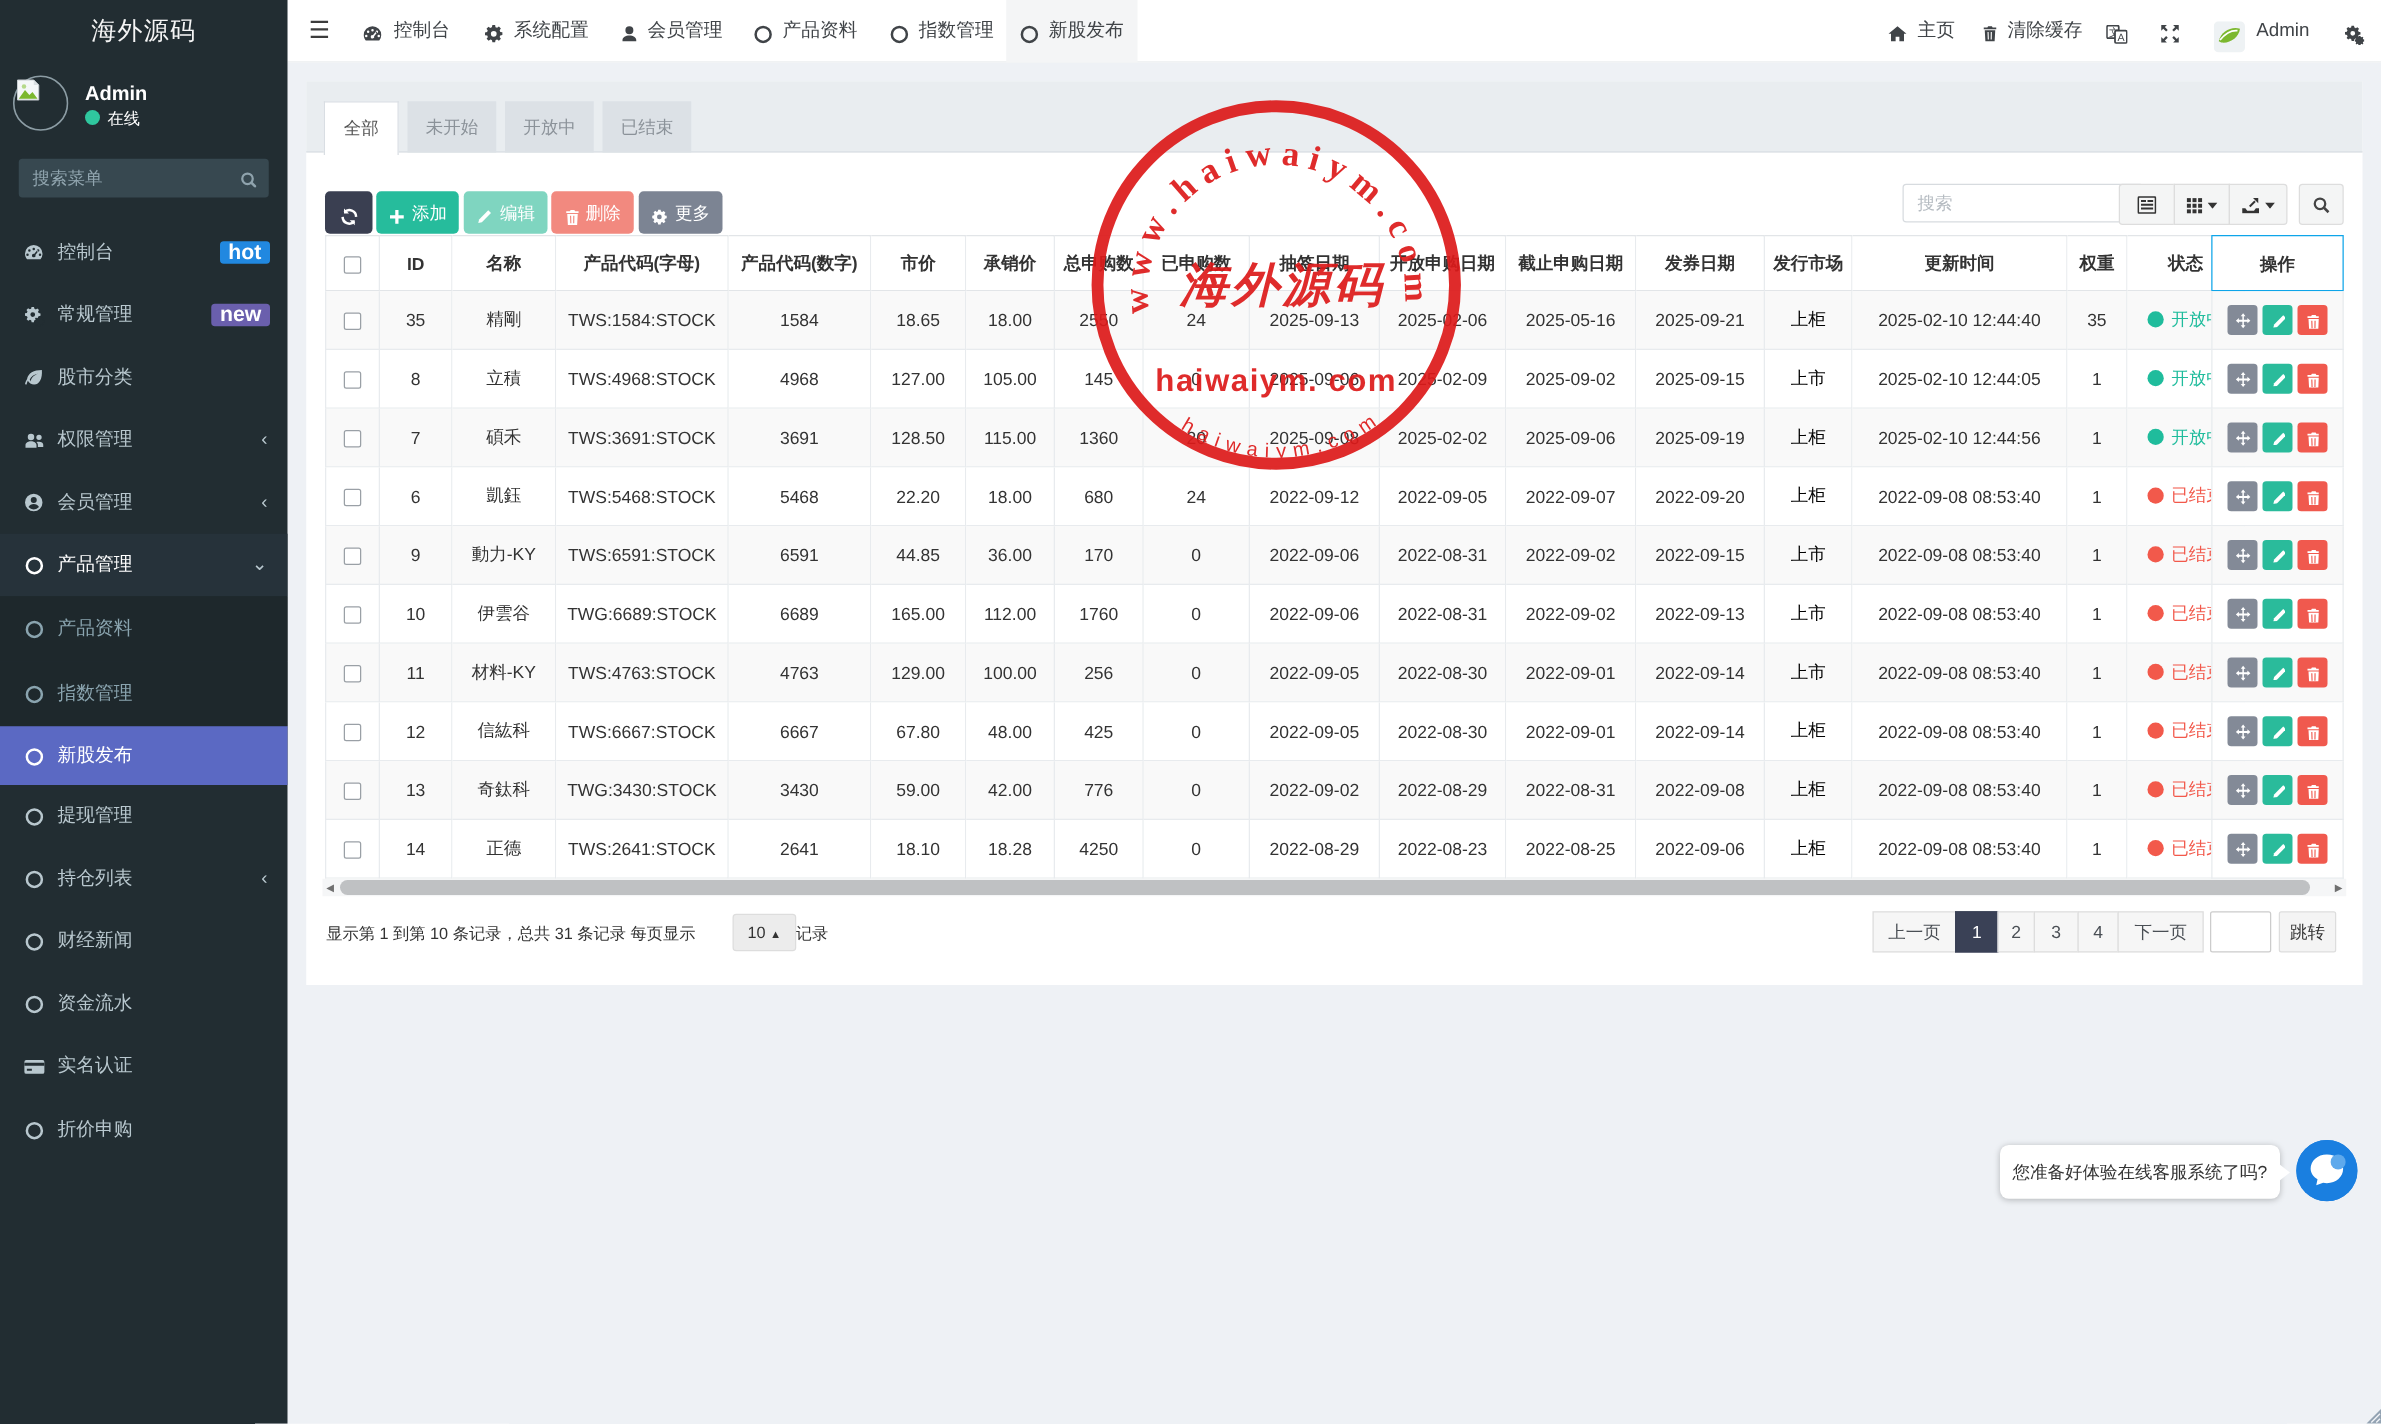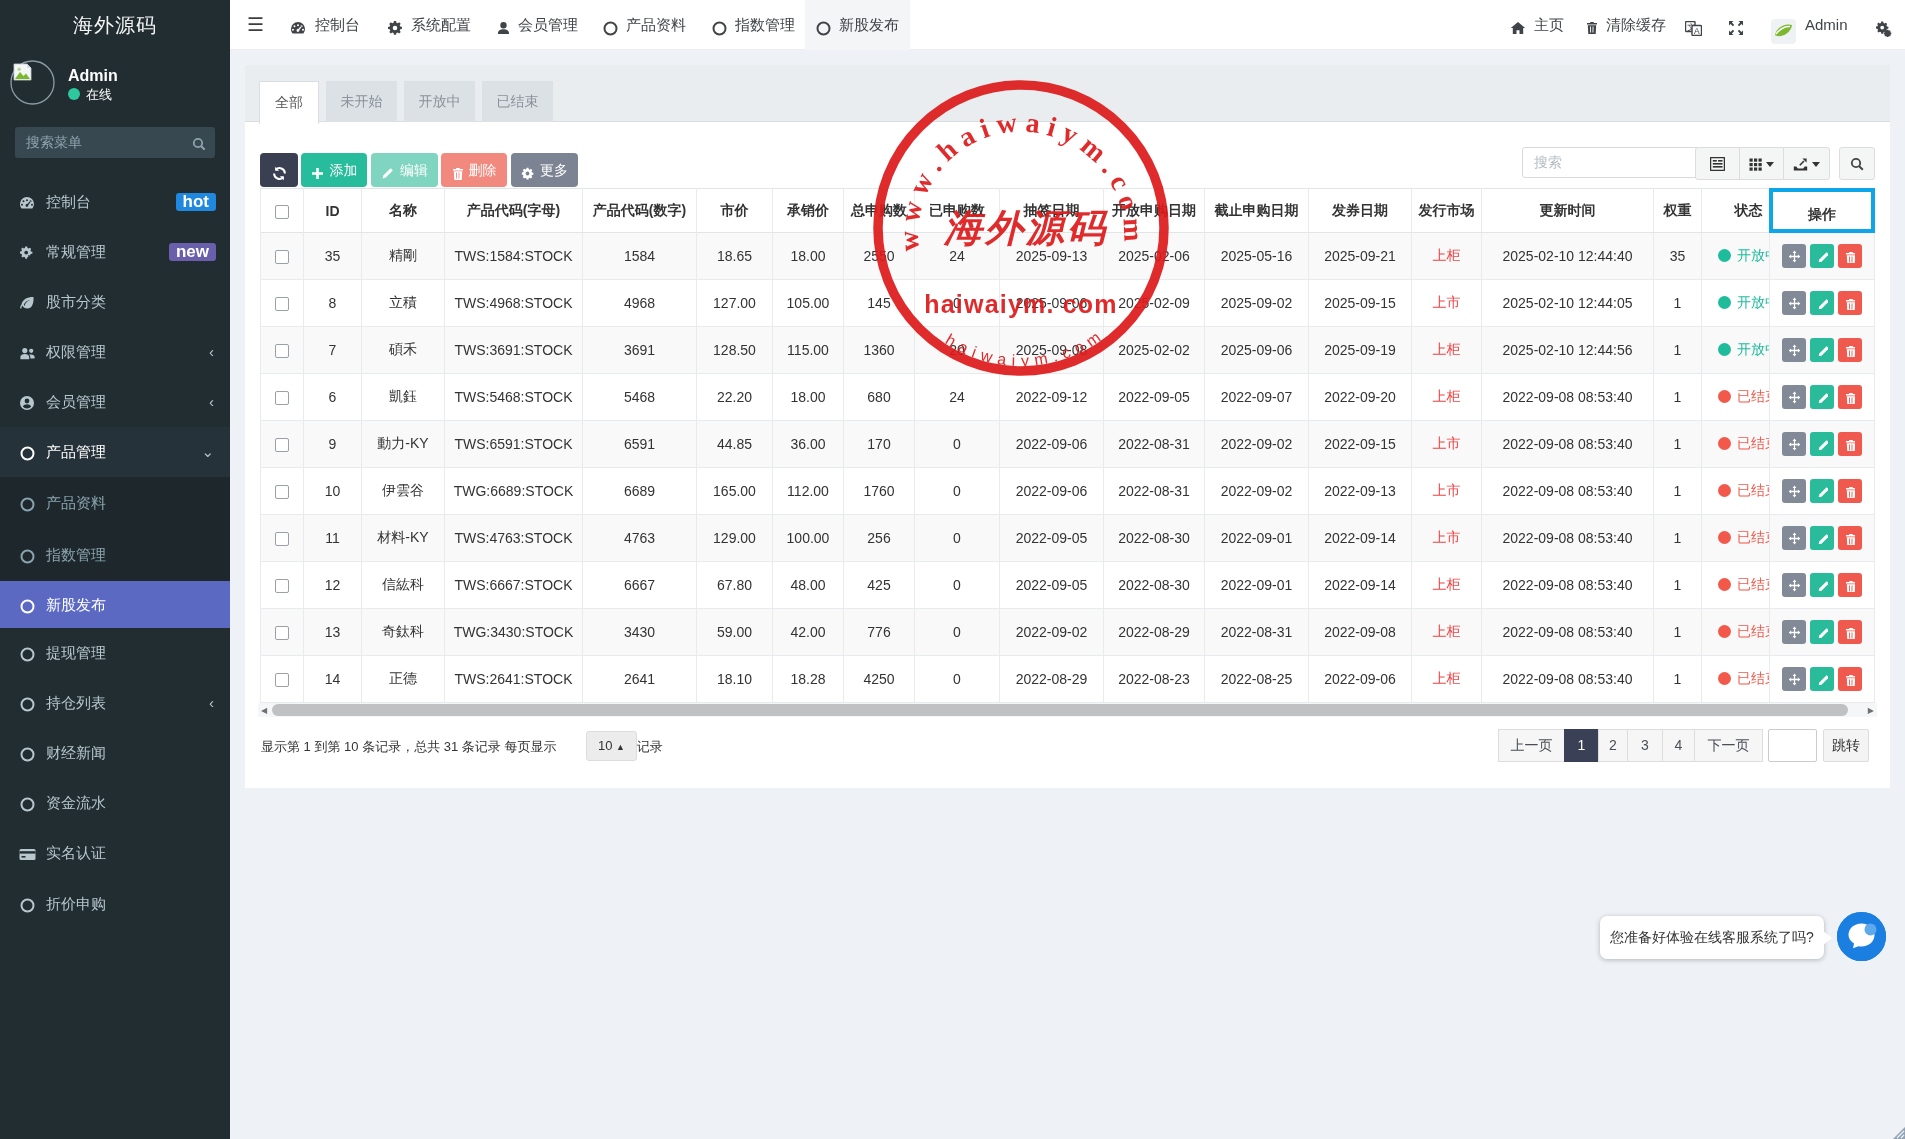--- a/index.html
+++ b/index.html
@@ -50,31 +50,31 @@
 #srch span { position:absolute; left:11px; top:6px; color:#b6bcc2; }
 .tbtn { position:absolute; top:82px; height:33px; background:#f4f5f5; border:1px solid #ddd; }
 
 
 #twrap { position:absolute; left:15px; top:123px; width:1615px; height:515px; overflow:hidden; }
 table { border-collapse:separate; border-spacing:0; table-layout:fixed; width:1536px; }
 th { height:45px; font-weight:bold; font-size:14px; color:#333; text-align:center; border-top:1px solid #e2e5e8; border-right:1px solid #e8ebee; border-bottom:1px solid #e2e5e8; background:#fff; } th:first-child { border-left:1px solid #e8ebee; }
 td { height:47px; font-size:14px; color:#333; text-align:center; border-right:1px solid #e8ebee; border-bottom:1px solid #e8ebee; overflow:hidden; white-space:nowrap; } td:first-child { border-left:1px solid #e8ebee; }
 tr.odd td { background:#f9f9f9; }
 tr.even td { background:#fff; }
-.grn { color:#ef4444; }
+.grn { color:#000000; }
 .st-open { color:#1fbc9c; }
 .st-end { color:#f2594b; }
 .sdot { display:inline-block; width:13px; height:13px; border-radius:50%; margin-right:6px; vertical-align:-2px; }
 .st-open .sdot { background:#1fbc9c; }
 .st-end .sdot { background:#f2594b; }
 .cbx { display:inline-block; width:14px; height:14px; border:1px solid #9aa0a6; border-radius:2px; background:#fff; vertical-align:middle; }
 
 
 #ops { position:absolute; left:1524px; top:123px; width:106px; z-index:3; }
-#ops .oh { height:45px; line-height:45px; text-align:center; font-weight:bold; border:4px solid #0ea5e9; background:#fff; }
+#ops .oh { height:45px; line-height:45px; text-align:center; font-weight:bold; border:1px solid #0ea5e9; background:#fff; }
 #ops .orow { height:47px; border-left:1px solid #e8ebee; border-right:1px solid #e8ebee; border-bottom:1px solid #e8ebee; text-align:center; padding-top:11px; }
 .ob { display:inline-block; width:24px; height:24px; border-radius:3px; margin:0 2px; color:#fff; line-height:24px; font-size:12px; }
 .ob.mv { background:#838a97; }
 .ob.ed { background:#2abb9b; }
 .ob.dl { background:#f0594e; }
 
 
 #hscroll { position:absolute; left:13px; top:638px; width:1619px; height:14px; background:#f5f6f7; }
 #hthumb { position:absolute; left:14px; top:1px; width:1576px; height:12px; background:#bfc1c3; border-radius:6px; }
 .sarr { position:absolute; top:3px; font-size:8px; color:#707070; }

